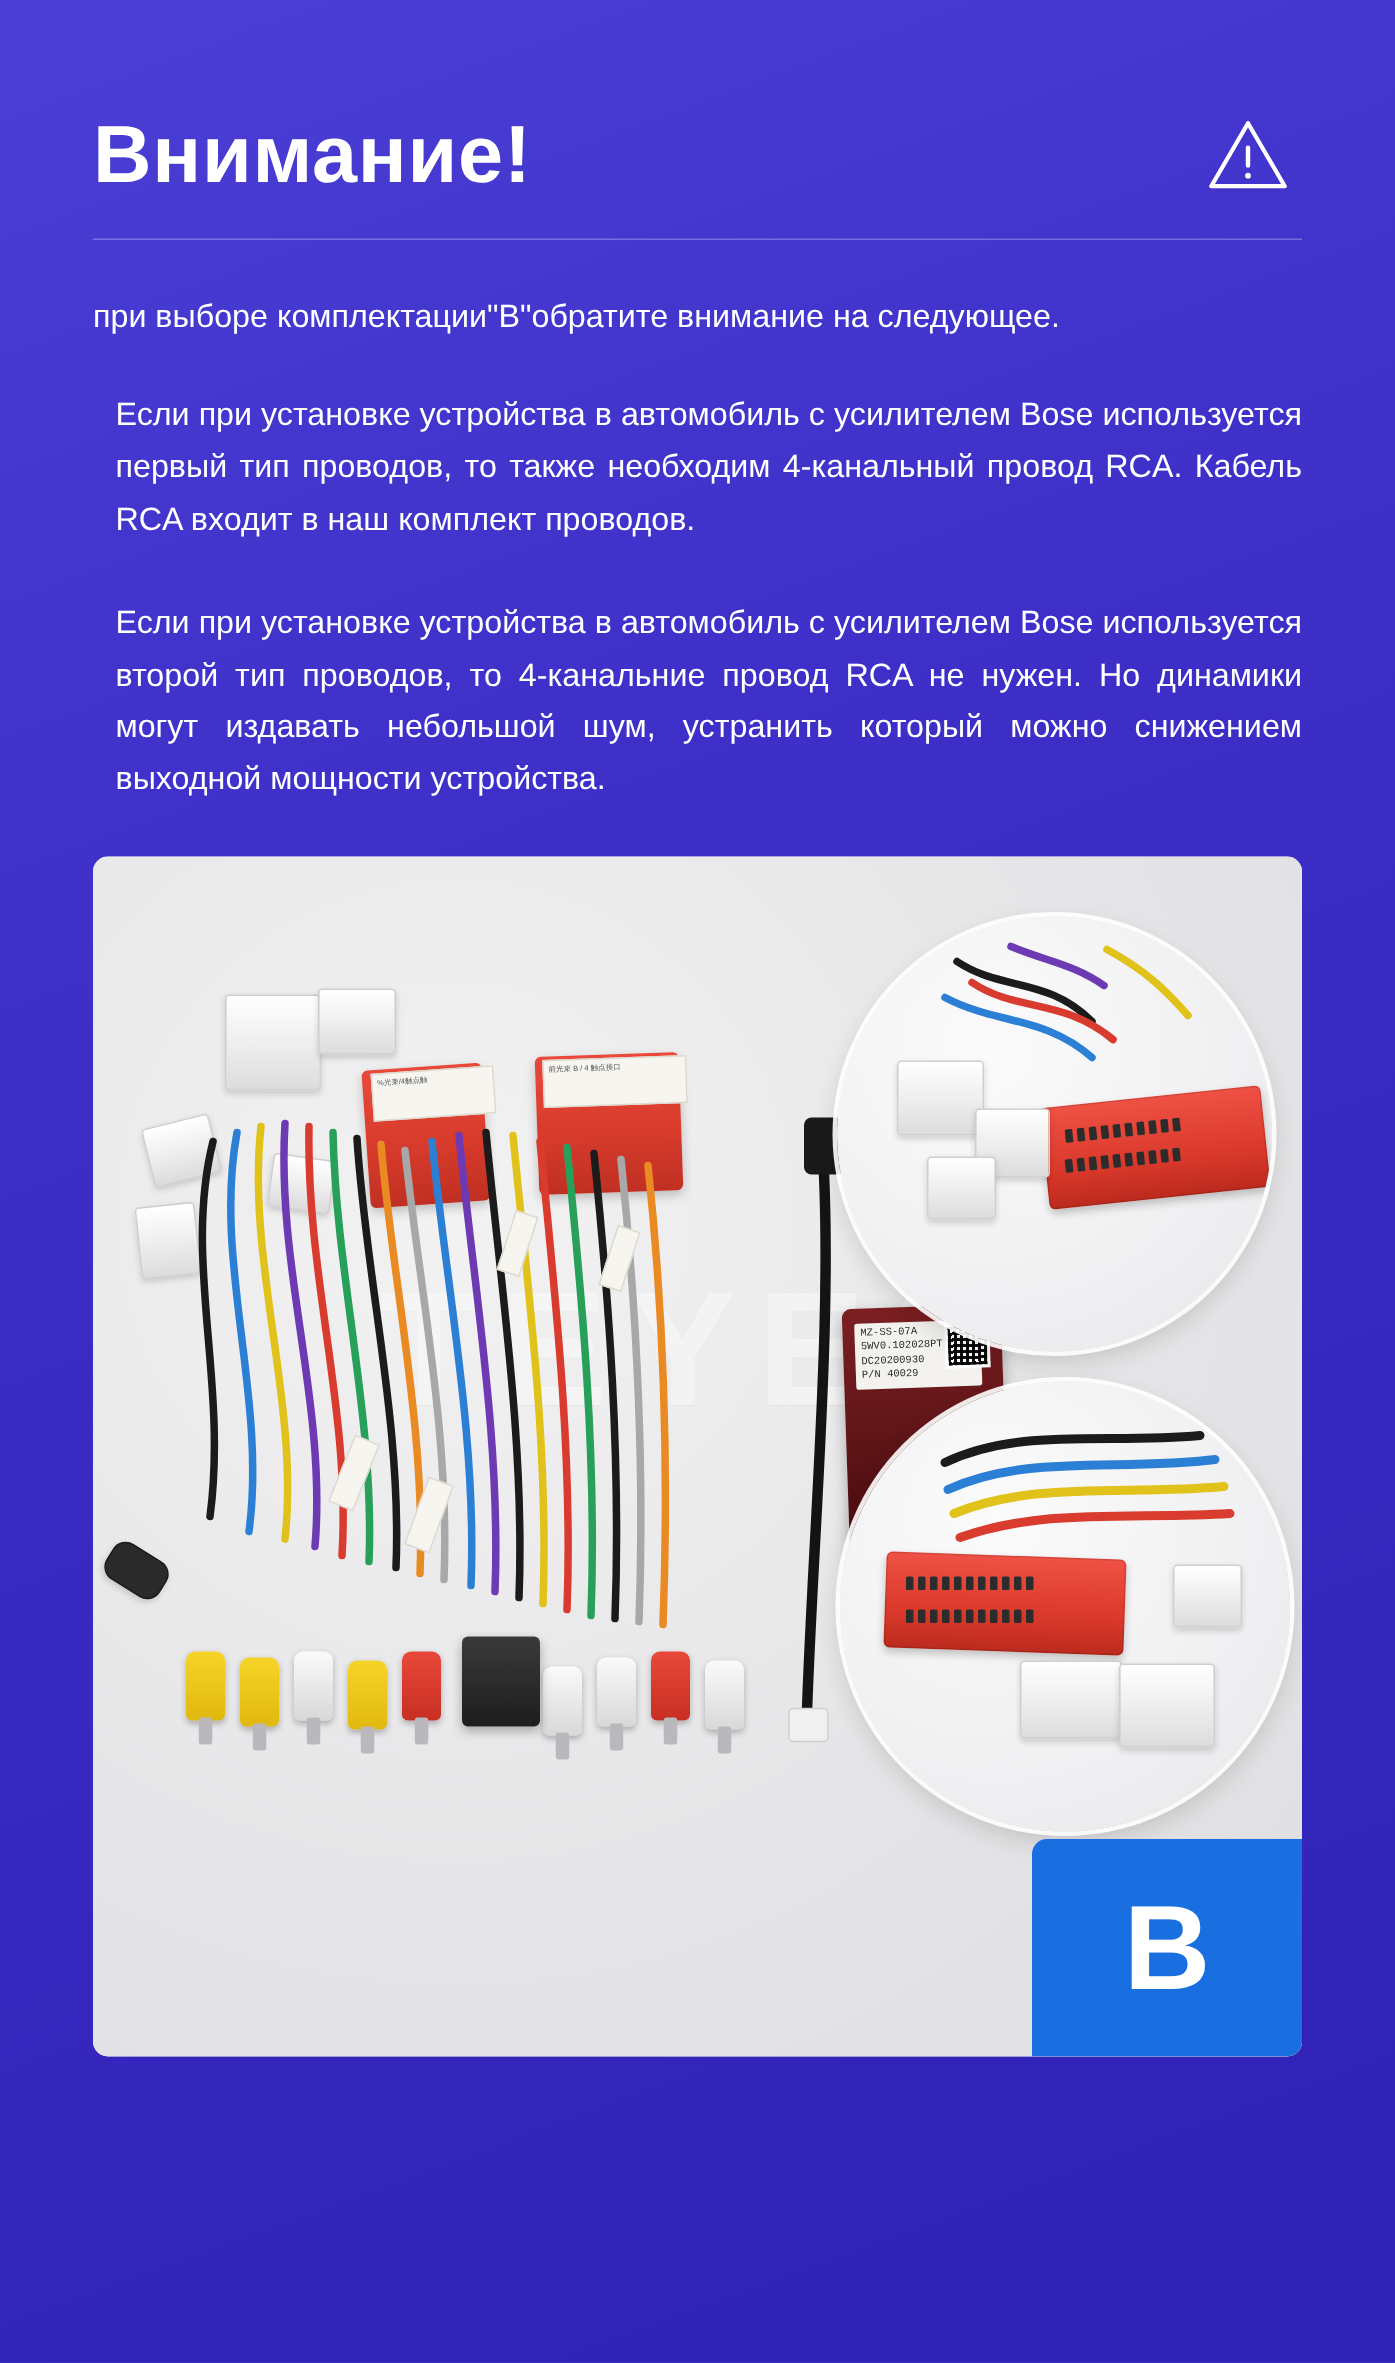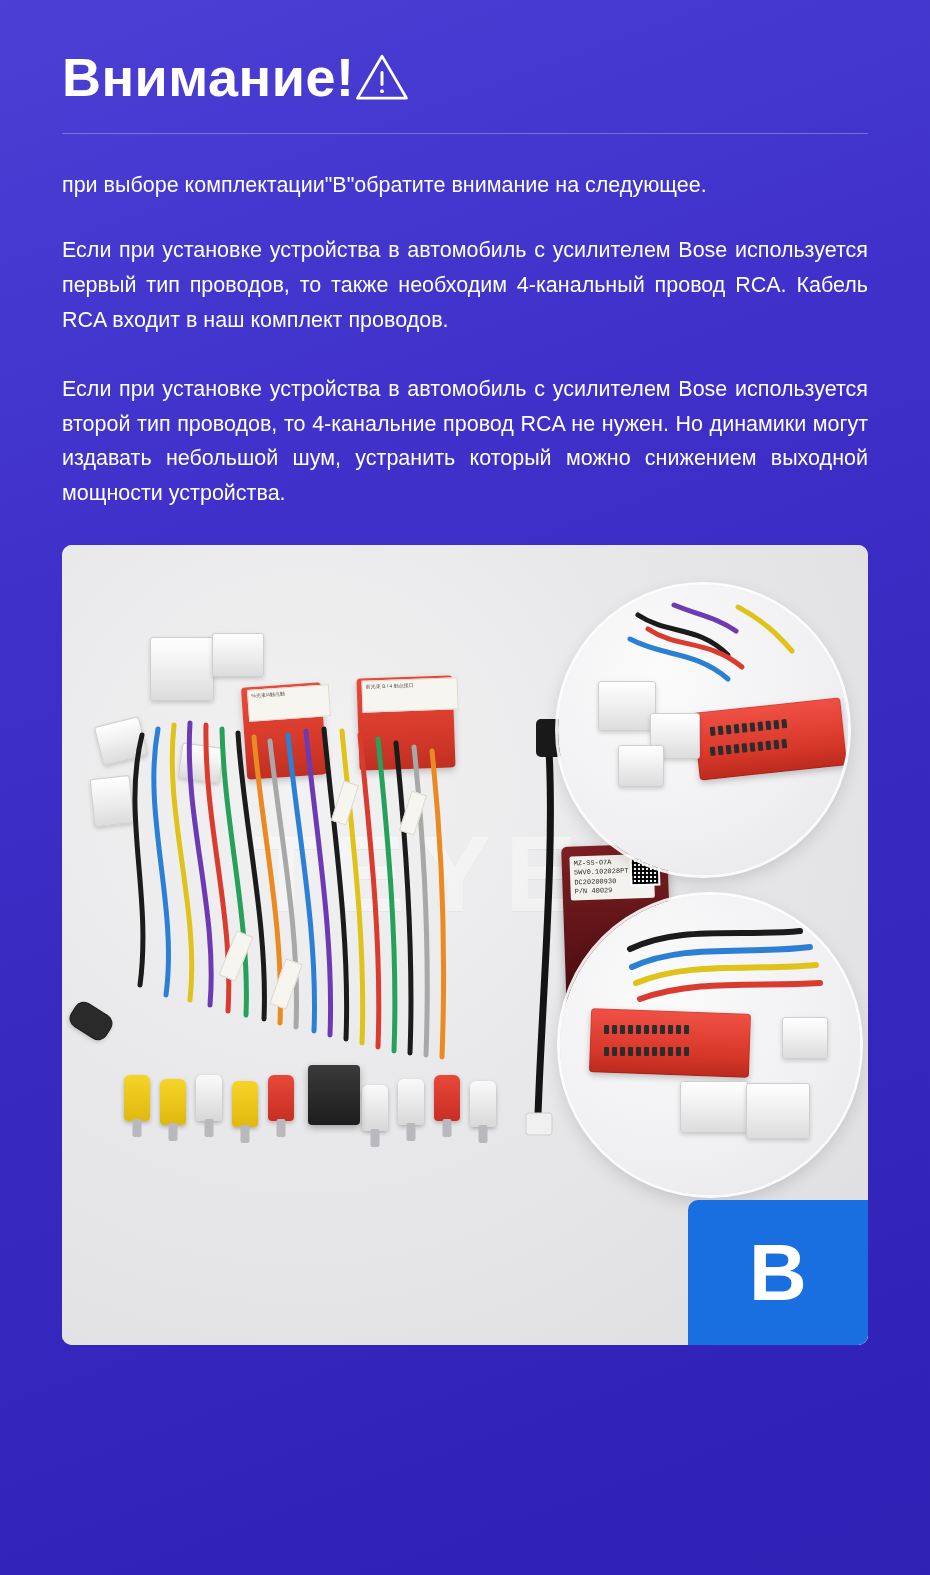--- a/index.html
+++ b/index.html
@@ -16,24 +16,24 @@
   .page {
     position: relative;
     width: 930px;
     height: 1575px;
     background: linear-gradient(160deg, #4b3fd6 0%, #3d2fc7 35%, #3526bd 70%, #2f21b4 100%);
     box-sizing: border-box;
   }
   
   .header {
     position: relative;
-    padding: 48px 62px 0 62px;
+    padding: 74px 62px 0 62px;
     display: flex;
     align-items: center;
-    justify-content: flex-start;
+    justify-content: space-between;
   }
   .title {
     color: #ffffff;
     font-size: 54px;
     font-weight: bold;
     letter-spacing: 0.5px;
     line-height: 1.1;
     margin: 0;
   }
   .warn-icon {
@@ -58,20 +58,21 @@
     margin: 0 0 26px 0;
     text-align: justify;
     text-justify: inter-word;
   }
   .para.lead {
     margin-bottom: 30px;
     text-align: left;
   }
   .para.block {
     margin-bottom: 34px;
+    margin-left: 15px;
   }
   
   .photo-wrap {
     position: relative;
     margin: 16px 62px 0 62px;
     height: 800px;
     border-radius: 10px;
     overflow: hidden;
     background: #e9e9ea;
   }

